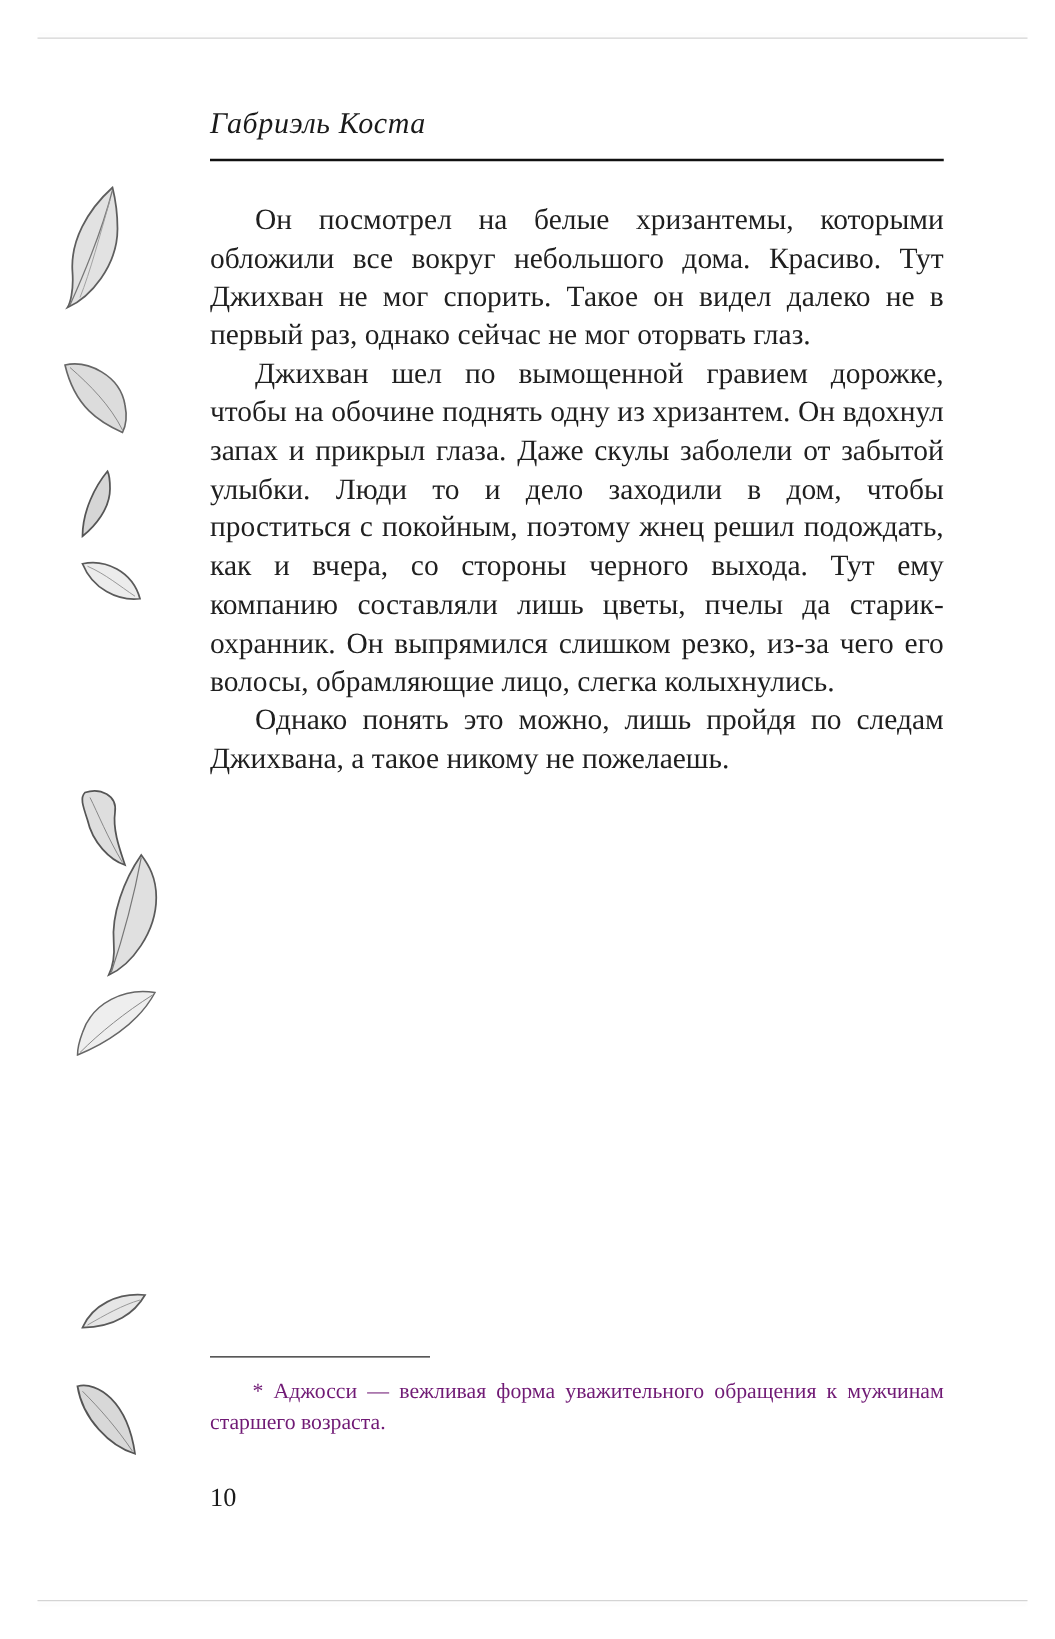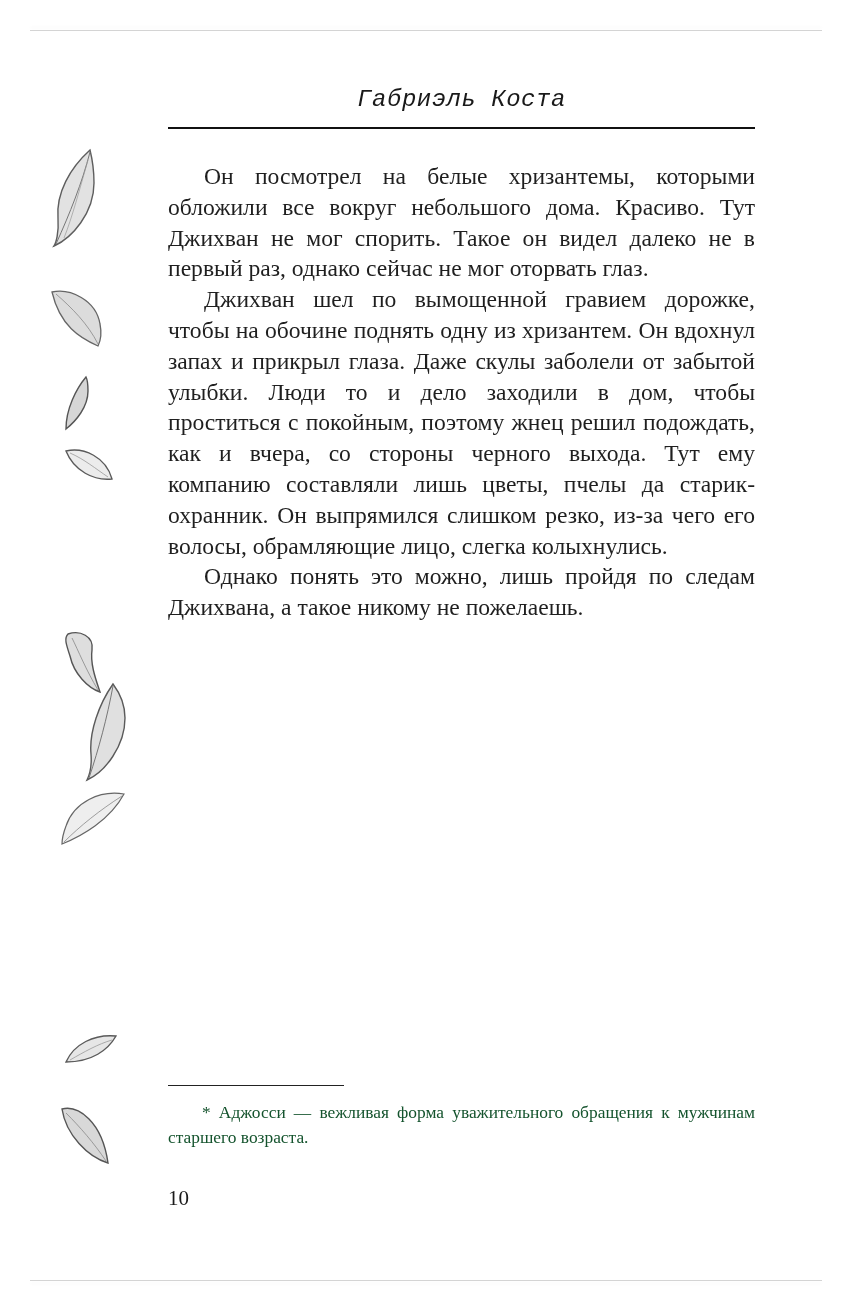--- a/index.html
+++ b/index.html
@@ -23,22 +23,22 @@
       background: #d4d4d4;
     }
     .edge-rule.top { top: 30px; box-shadow: 0 -3px 3px #f6f6f6; }
     .edge-rule.bottom { top: 1280px; box-shadow: 0 3px 3px #f6f6f6; }
 
     .running-head {
       position: absolute;
       left: 168px;
       width: 587px;
       top: 86px;
-      text-align: center;
-      font-family: Liberation Mono, monospace;
+      text-align: left;
+      font-family: Liberation Serif, serif;
       font-style: italic;
       font-size: 24px;
       letter-spacing: 0.5px;
       color: #1a1a1a;
     }
     .head-rule {
       position: absolute;
       left: 168px;
       width: 587px;
       top: 127px;
@@ -72,21 +72,21 @@
       background: #222;
     }
     .footnote {
       position: absolute;
       left: 168px;
       top: 1100px;
       width: 587px;
       font-family: "Liberation Serif", "DejaVu Serif", serif;
       font-size: 17.4px;
       line-height: 25px;
-      color: #14532d;
+      color: #701a75;
       text-align: justify;
       text-indent: 34px;
     }
     .page-number {
       position: absolute;
       left: 168px;
       width: 587px;
       top: 1186px;
       text-align: left;
       font-family: "Liberation Serif", "DejaVu Serif", serif;

